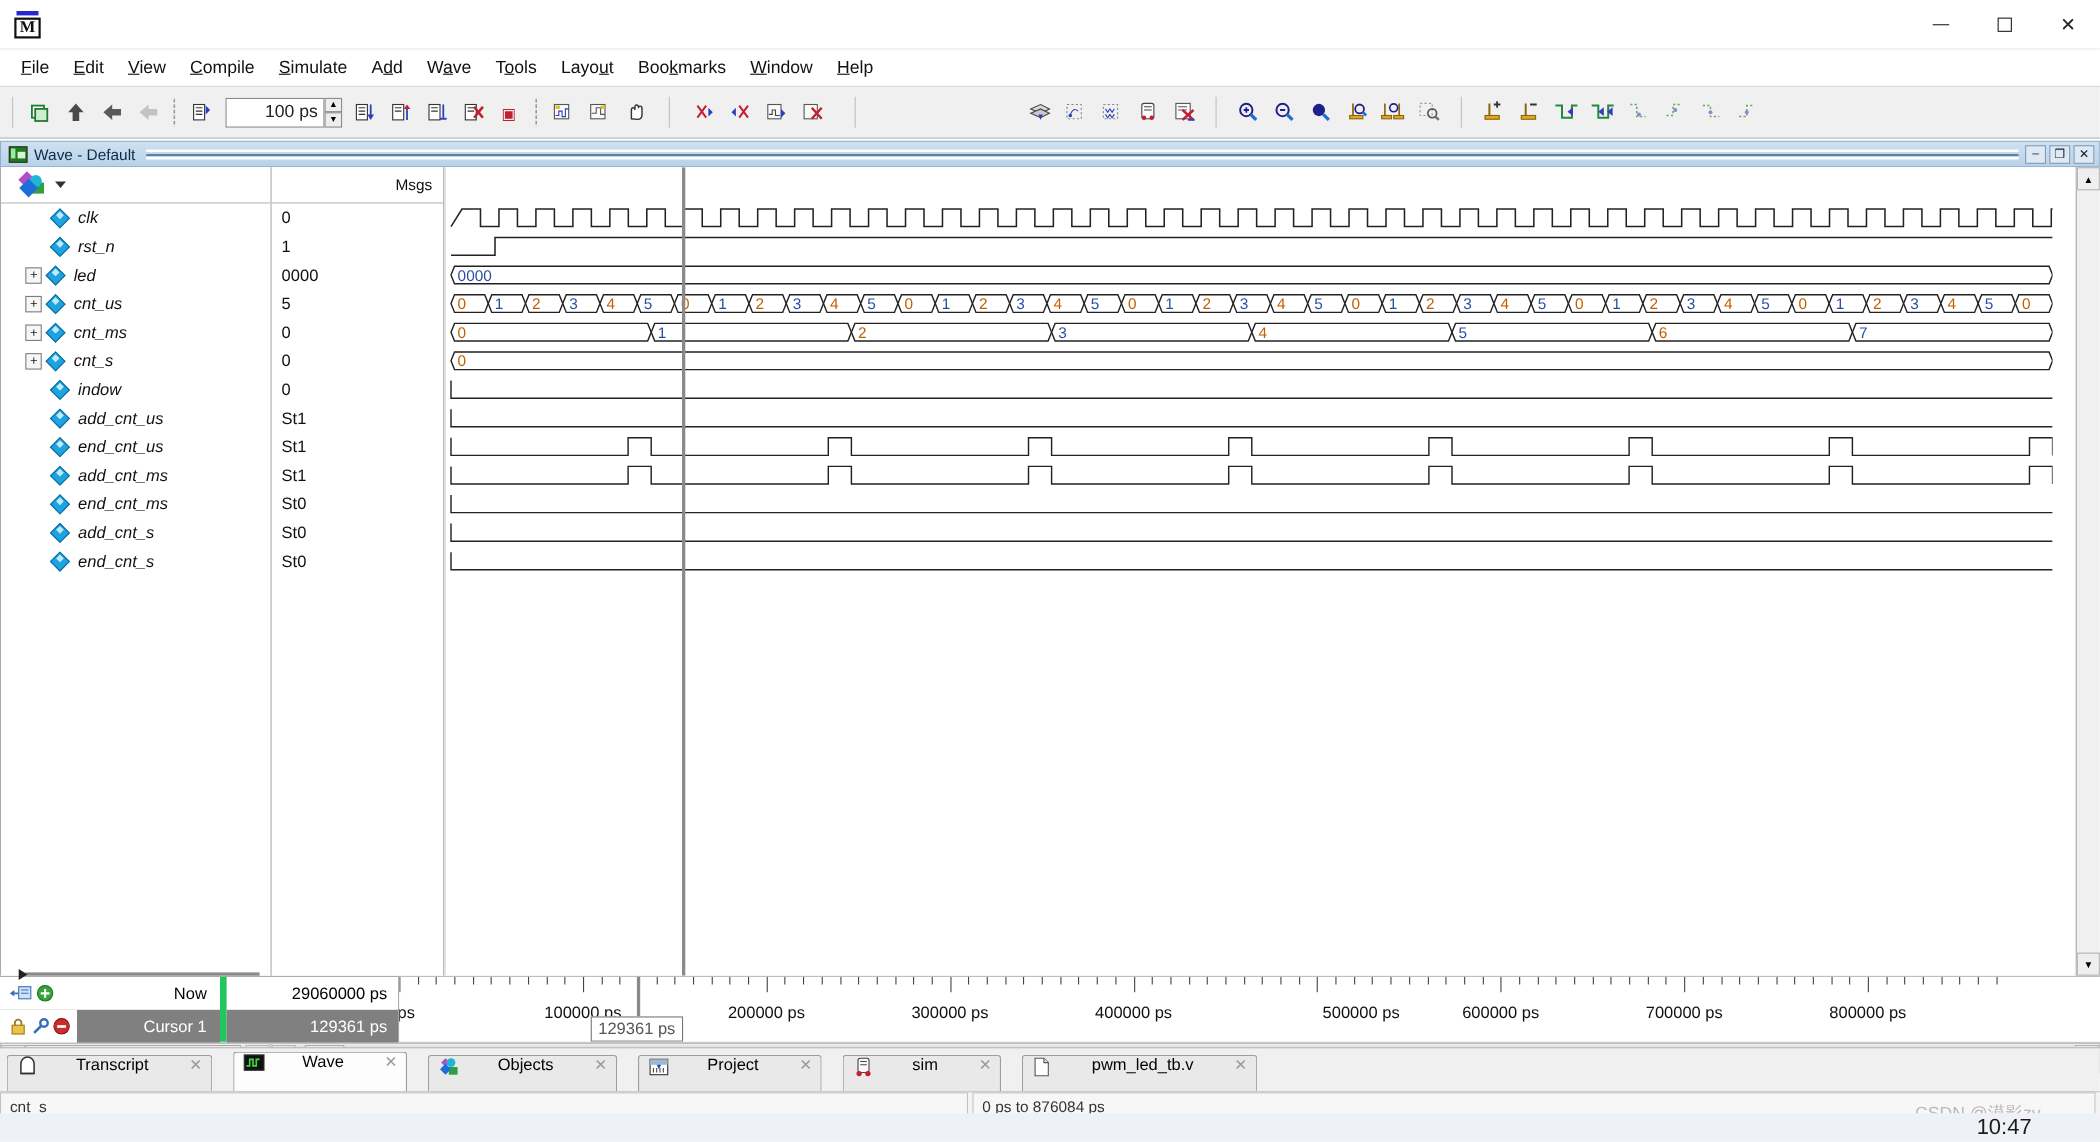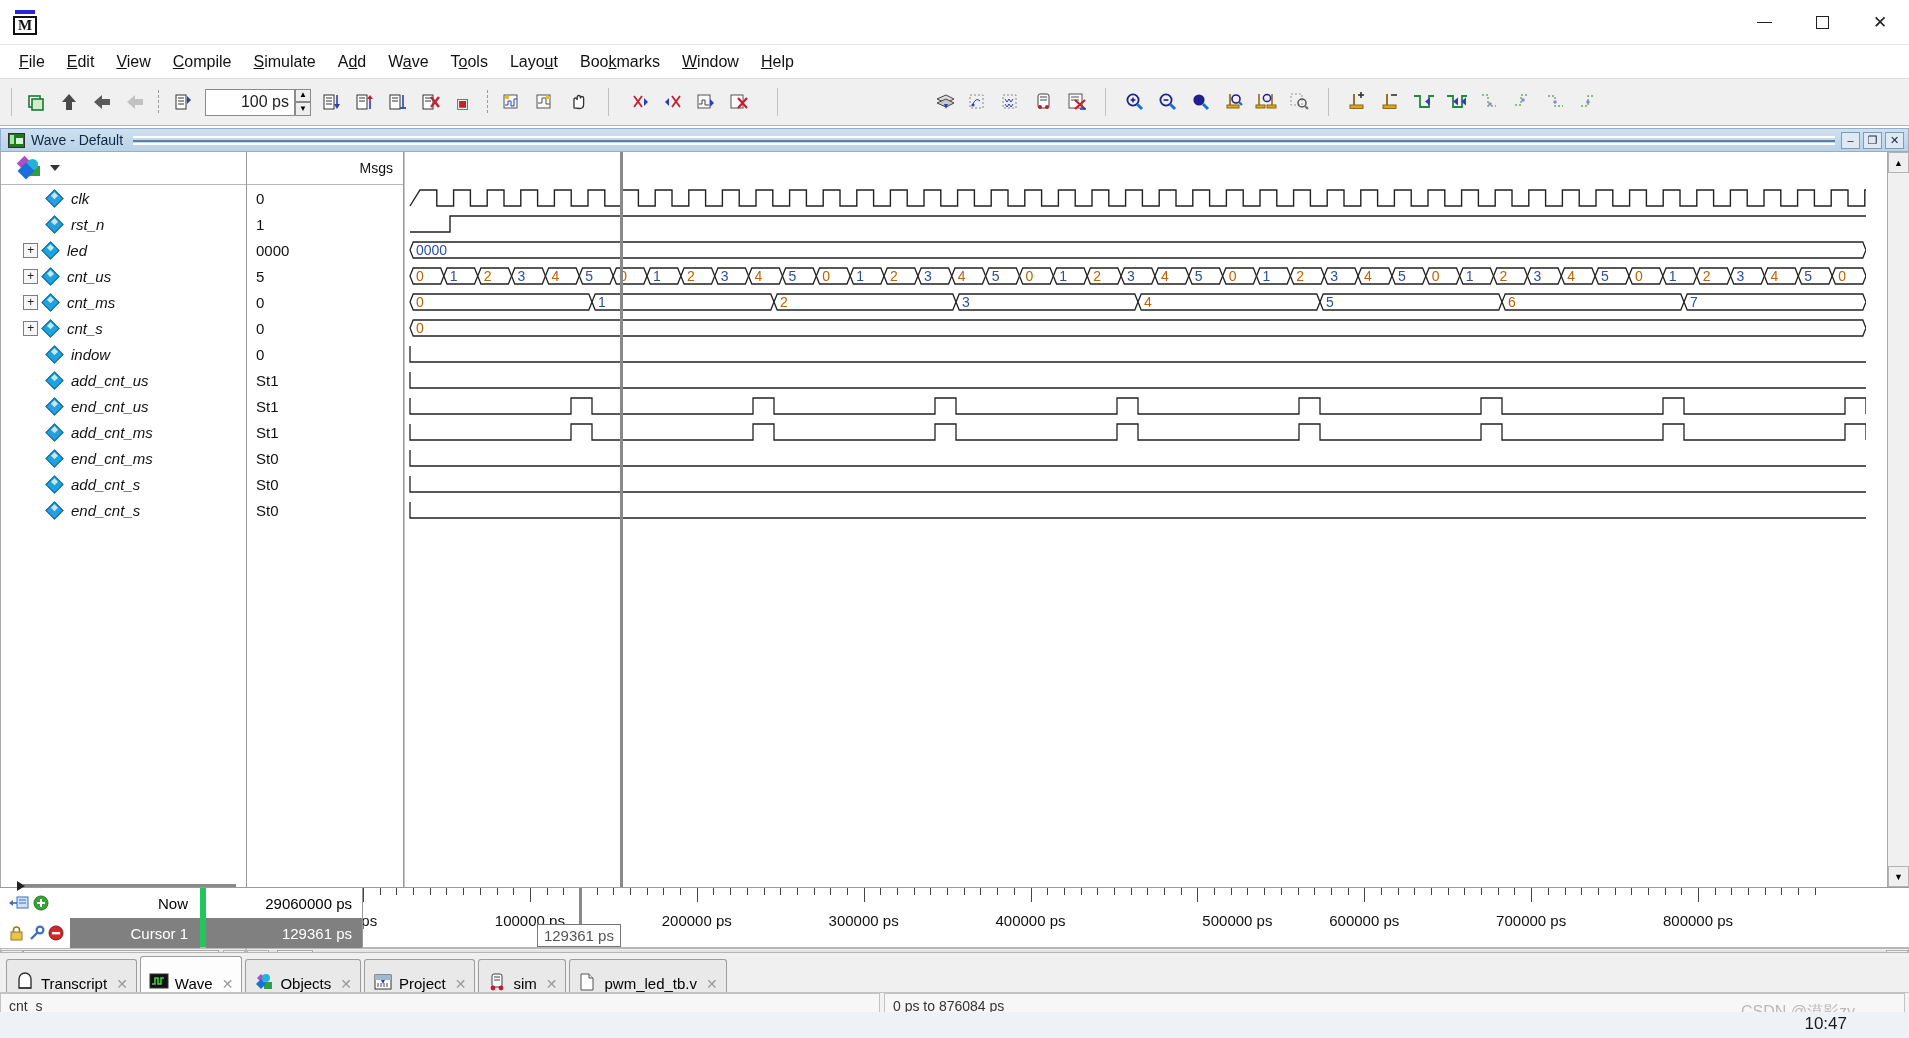--- a/index.html
+++ b/index.html
@@ -144,35 +144,35 @@
   .hsb{height:28px;background:#eeeeee;border:1px solid #b9b9b9;display:flex;align-items:center;position:relative;}
   .hsb .ar{width:22px;height:24px;background:#efefef;border:1px solid #b3b3b3;
     display:flex;align-items:center;justify-content:center;font-size:9px;color:#333;}
   .hsb .track{flex:1;height:24px;background:#e4e4e4;position:relative;}
   .hsb .thumb{position:absolute;top:0;height:24px;background:#f3f3f3;border:1px solid #a8a8a8;}
 
   
   #tabstrip{position:absolute;left:0;top:952px;width:1909px;height:40px;background:#f0f0f0;
     border-top:1px solid #b5b5b5;display:flex;align-items:flex-end;padding-left:6px;}
   .tab{height:33px;background:#e9e9e9;border:1px solid #9d9d9d;border-bottom:none;
-    display:flex;align-items:flex-end;padding:0 8px;margin-right:3px;border-radius:3px 3px 0 0;font-size:15px;}
+    display:flex;align-items:flex-start;padding:0 8px;margin-right:19px;border-radius:3px 3px 0 0;font-size:15px;gap:28px;}
   .tab.active{background:#fdfdfd;height:36px;}
   .tab .ticon{width:20px;height:20px;margin-right:6px;position:relative;}
   .tab .x{margin-left:9px;color:#9a9a9a;font-size:14px;}
 
   
   #statusstrip{position:absolute;left:0;top:992px;width:1909px;height:46px;background:#f3f3f3;
     border-top:1px solid #c3c3c3;display:flex;align-items:flex-start;}
   #statusstrip .sbox{height:26px;border:1px solid #c3c3c3;background:#f7f7f7;display:flex;align-items:center;
     padding:0 8px;font-size:14px;color:#333;margin-right:4px;}
   #watermark{position:absolute;right:54px;top:1002px;font-size:16px;color:#b9b9b9;}
 
   
   #taskbar{position:absolute;left:0;top:1012px;width:1909px;height:26px;background:#eef1f5;}
-  #taskbar .clock{position:absolute;right:62px;top:2px;font-size:17px;color:#1b1b1b;}
+  #taskbar .clock{position:absolute;right:62px;top:2px;font-size:20px;color:#1b1b1b;}
 </style>
 </head>
 <body>
 
 <div id="titlebar">
   <div class="app-icon">
     <div class="bar"></div>
       <div class="m">M</div>
   </div>
   <div id="winbtns">

